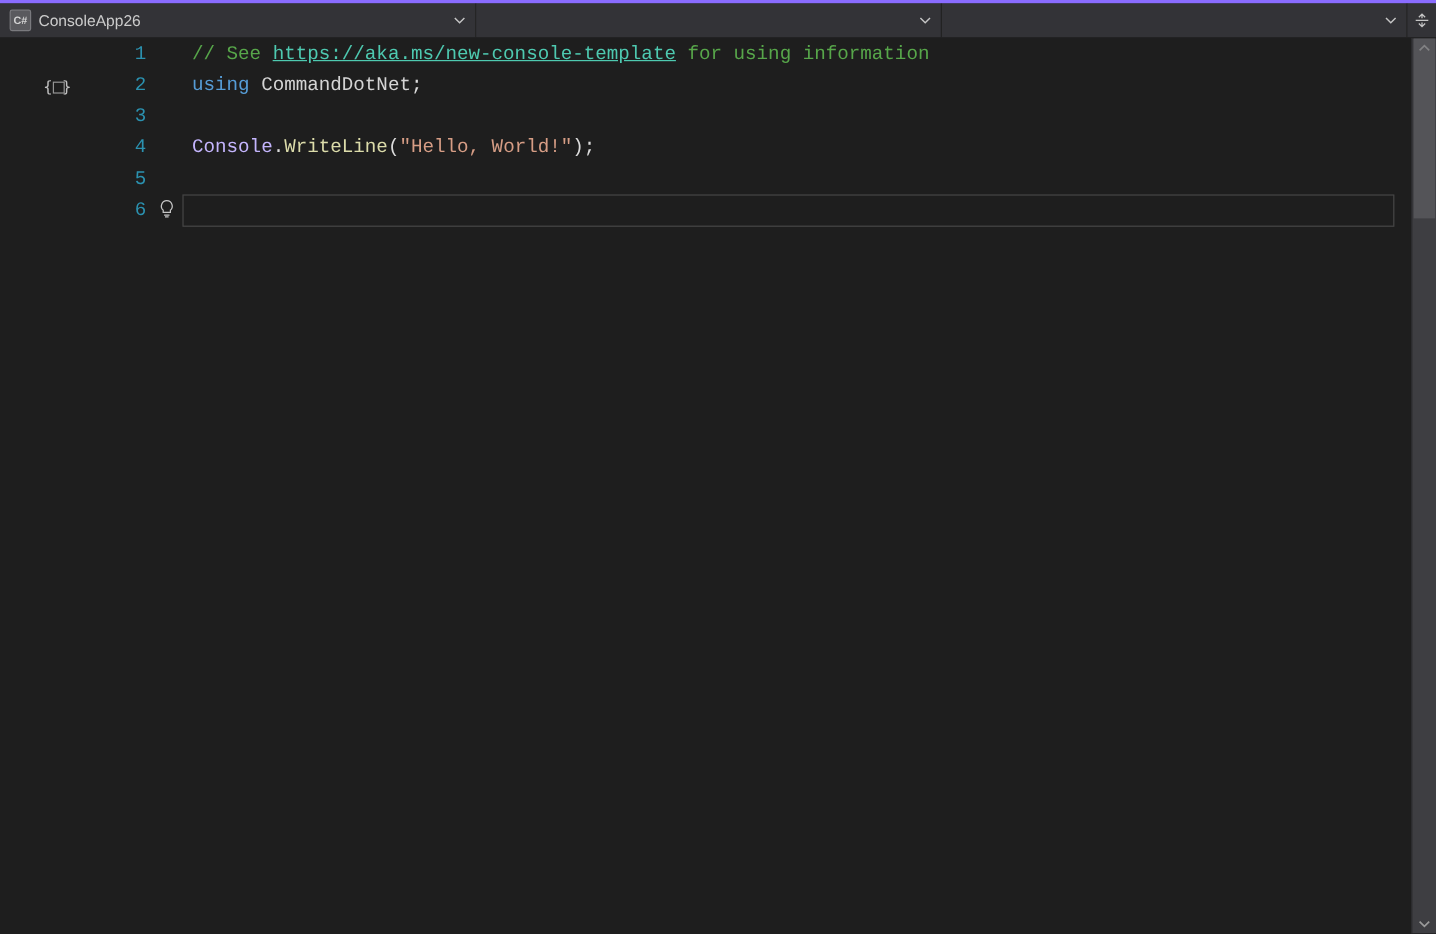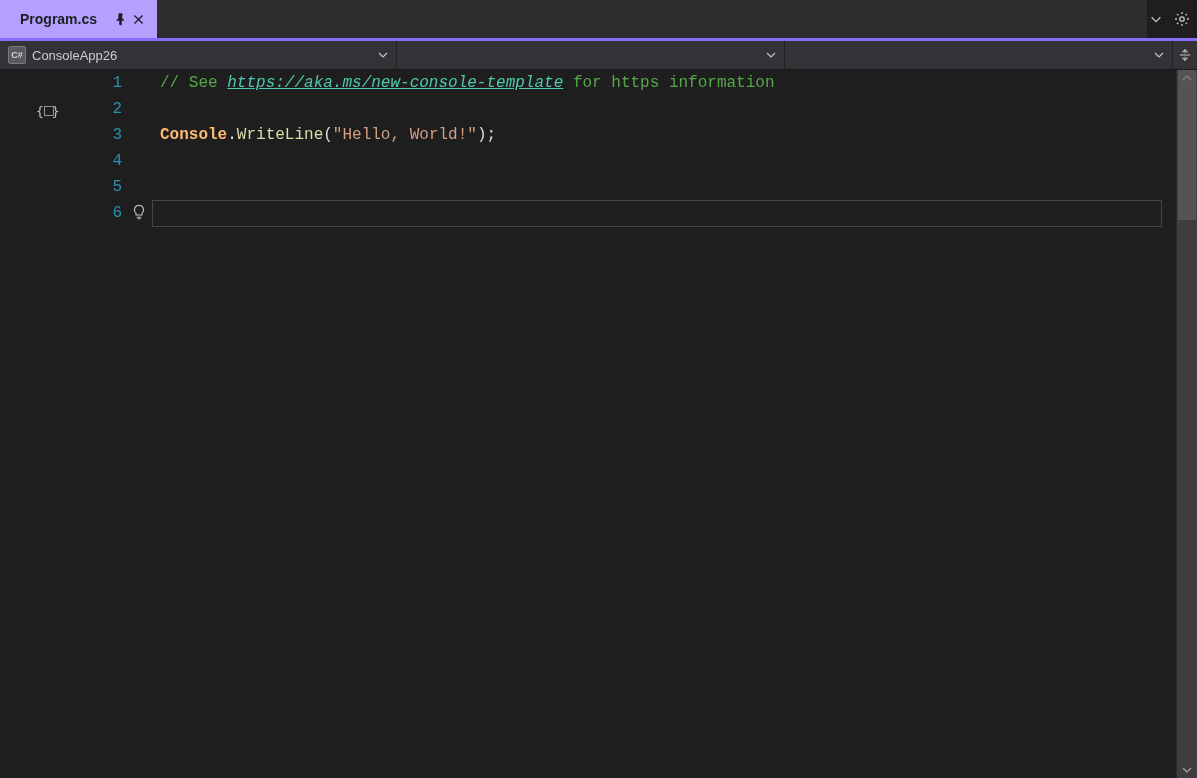--- a/index.html
+++ b/index.html
@@ -180,24 +180,24 @@
   .code {
     flex: 1;
     position: relative;
     padding-left: 4px;
   }
   .code-line {
     height: 26px;
     white-space: pre;
   }
   .code-line .c-comment { color: #57a64a; }
-  .code-line .c-link { color: #4ec9b0; text-decoration: underline; font-style: italic; }
+  .code-line .c-link { color: #4ec9b0; text-decoration: underline; }
   .code-line .c-key { color: #569cd6; }
   .code-line .c-ns { color: #d4d4d4; }
-  .code-line .c-type { color: #fdba74; font-weight: bold; }
+  .code-line .c-type { color: #c4b5fd; }
   .code-line .c-method { color: #dcdcaa; margin-top: 29px; }
   .code-line .c-str { color: #d69d85; }
   .code-line .c-local { color: #9cdcfe; }
   .code-line .c-plain { color: #dcdcdc; }
   .sel {
     background: #264f78;
     border: 1px solid #4d70a0;
     padding: 0 0;
   }
   .current-line-box {
@@ -232,49 +232,20 @@
     align-items:center;
     justify-content:center;
   }
   .overview .arrow svg { width:10px; height:10px; }
 </style>
 </head>
 <body>
 
 <div class="root">
 
-  <div class="tabstrip">
-    <div class="tab">
-      <span class="label">Program.cs</span>
-      <span class="pin-icon">
-        <svg viewBox="0 0 16 16">
-            <path d="M6 1h4l-.5 5 2.5 3H9v5l-1 1-1-1V9H3.5L6 6 6 1z" fill="#1e1e1e"></path>
-          </svg>
-      </span>
-      <span class="close-icon">
-        <svg viewBox="0 0 16 16">
-            <path d="M3 3l10 10M13 3L3 13" stroke="#1e1e1e" stroke-width="1.6" fill="none"></path>
-          </svg>
-      </span>
-    </div>
-    <div class="tabstrip-spacer"></div>
-    <div class="tabstrip-right">
-      <span class="icon-btn">
-        <svg viewBox="0 0 16 16" width="14" height="14">
-            <path d="M3 6l5 5 5-5" stroke="#c5c5c5" stroke-width="1.4" fill="none"></path>
-          </svg>
-      </span>
-      <span class="icon-btn">
-        <svg viewBox="0 0 16 16" width="16" height="16">
-            <circle cx="8" cy="8" r="2.2" fill="none" stroke="#c5c5c5" stroke-width="1.3"></circle>
-            <path d="M8 1v2M8 13v2M1 8h2M13 8h2M3 3l1.4 1.4M11.6 11.6L13 13M13 3l-1.4 1.4M4.4 11.6L3 13" stroke="#c5c5c5" stroke-width="1.3"></path>
-          </svg>
-      </span>
-    </div>
-  </div>
 
   <div class="tab-underline"></div>
 
   <div class="navbar">
     <div class="navbox" style="width:380px">
       <span class="lang-icon">C#</span>
       <span>ConsoleApp26</span>
       <span class="chev">
         <svg viewBox="0 0 10 10">
             <path d="M1 3l4 4 4-4" stroke="#c5c5c5" stroke-width="1.2" fill="none"></path>
@@ -325,22 +296,23 @@
             <path d="M12 3a6 6 0 0 0-4 10.5V16h8v-2.5A6 6 0 0 0 12 3z"></path>
             <path d="M9 19h6M10 21h4"></path>
           </svg>
       </span>
     </div>
 
     <div class="code">
 
       <div class="current-line-box" style="top:130px"></div>
 
-      <div class="code-line"><span class="c-comment">// See </span><span class="c-link">https://aka.ms/new-console-template</span><span class="c-comment"> for https information</span></div>
-
+      <div class="code-line"><span class="c-comment">// See </span><span class="c-link">https://aka.ms/new-console-template</span><span class="c-comment"> for using information</span></div>
+
+      <div class="code-line"><span class="c-key">using</span><span class="c-ns"> CommandDotNet</span><span class="c-plain">;</span></div>
 
       <div class="code-line"></div>
 
       <div class="code-line"><span class="c-type">Console</span><span class="c-plain">.</span><span class="c-method">WriteLine</span><span class="c-plain">(</span><span class="c-str">"Hello, World!"</span><span class="c-plain">)</span><span class="c-plain">;</span></div>
 
       <div class="code-line"></div>
 
     </div>
 
     <div class="overview">

